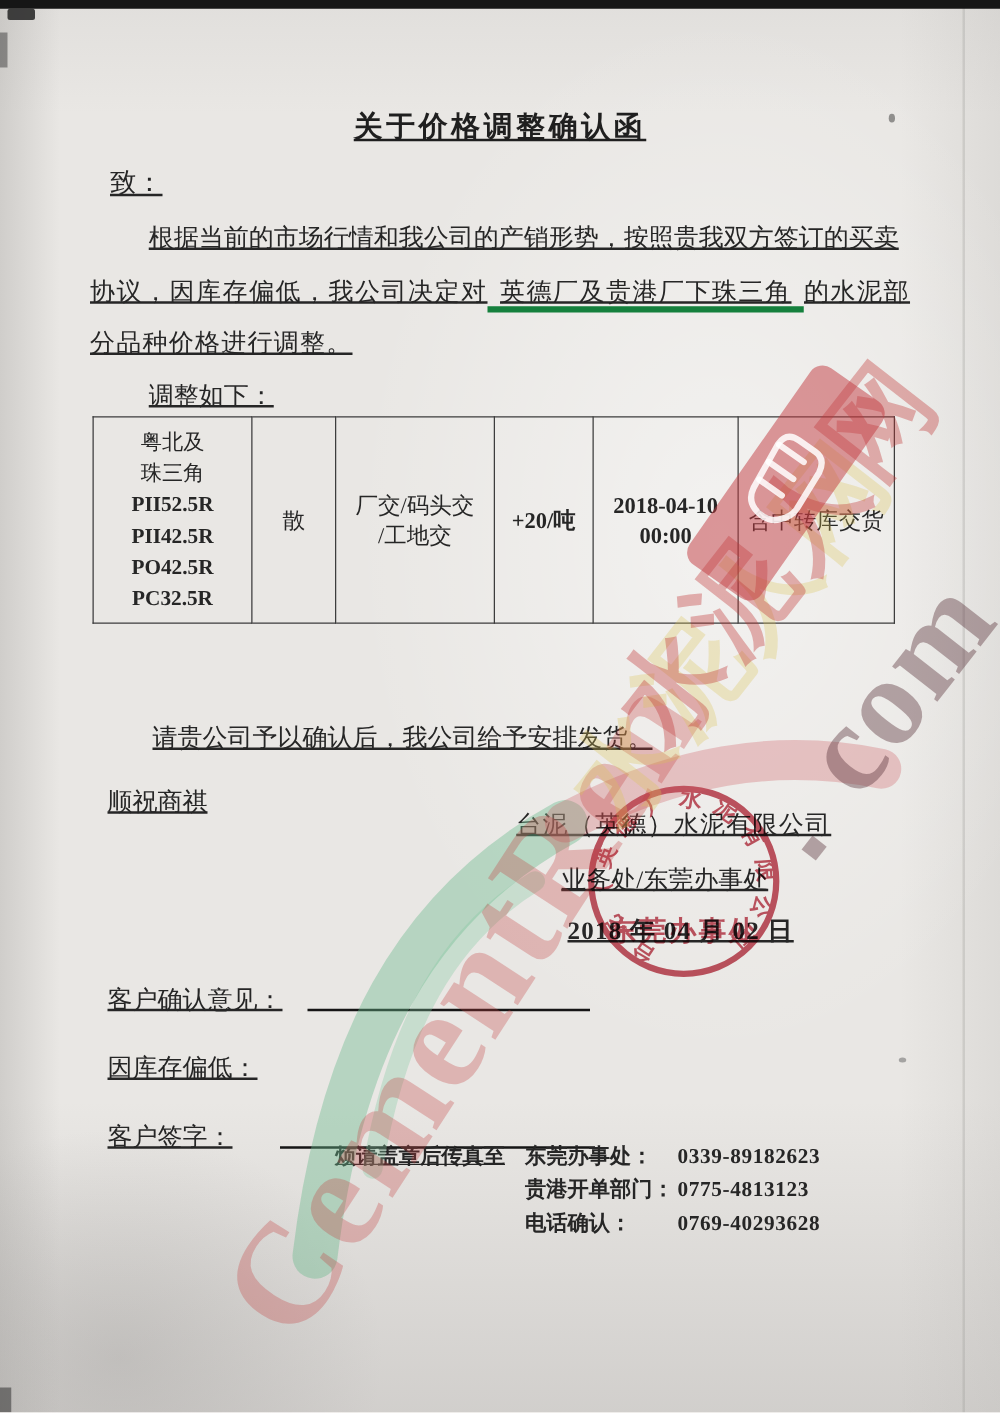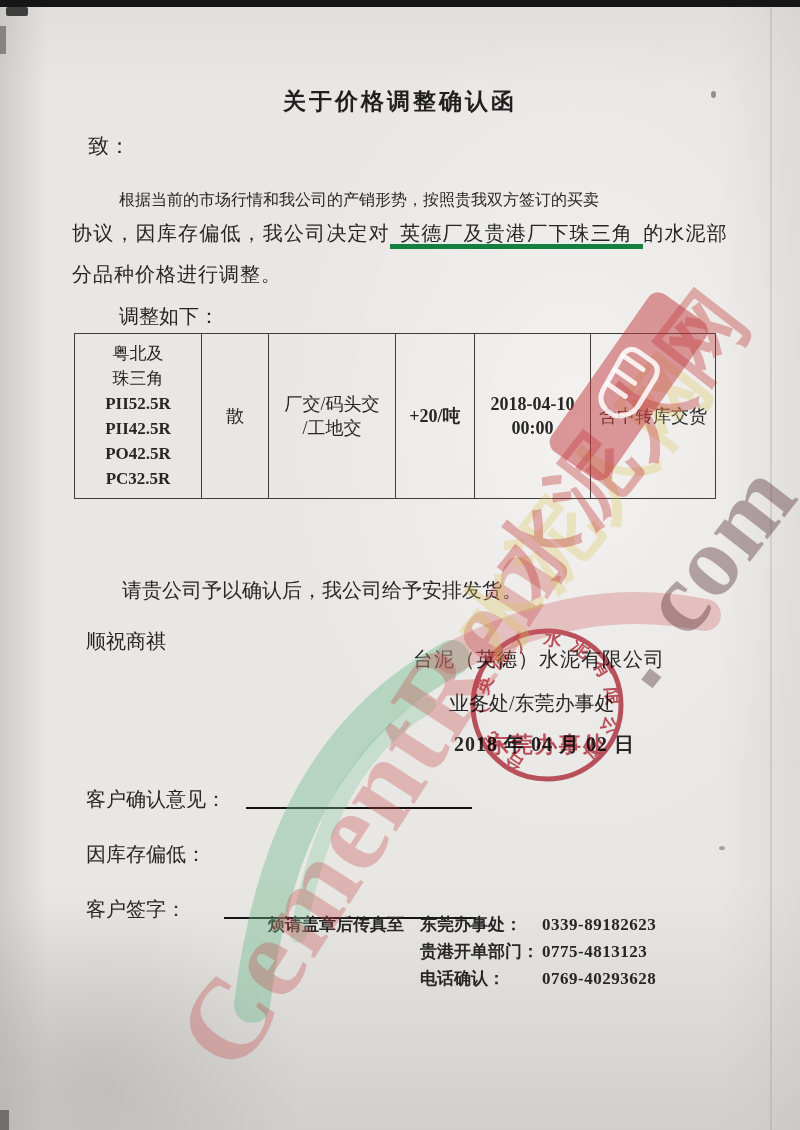--- a/index.html
+++ b/index.html
@@ -19,24 +19,24 @@
   }
   .edge-line{position:absolute;top:0;bottom:0;width:2px;background:rgba(150,150,148,.28);}
   
   .strip-top{position:absolute;left:0;top:0;width:100%;height:7px;background:#161616;}
   .blob-tl{position:absolute;left:6px;top:7px;width:22px;height:9px;background:#232323;border-radius:2px;opacity:.85;}
   .blob-tl2{position:absolute;left:0;top:26px;width:6px;height:28px;background:rgba(45,45,45,.45);}
   .blob-bl{position:absolute;left:0;top:1110px;width:9px;height:20px;background:rgba(35,35,35,.5);}
   .speck1{position:absolute;left:711px;top:91px;width:5px;height:7px;background:rgba(70,70,70,.55);border-radius:50%;}
   .speck2{position:absolute;left:719px;top:846px;width:6px;height:4px;background:rgba(95,95,95,.5);border-radius:50%;}
   
-  .abs{position:absolute;white-space:nowrap;}
+  .abs{position:absolute;white-space:nowrap;text-decoration:underline;}
   .title{left:0;right:0;top:86px;text-align:center;font-size:23px;font-weight:600;letter-spacing:3px;color:#1f1f1f;}
   .salutation{left:88px;top:132px;font-size:21px;}
-  .p1{left:119px;top:177px;font-size:16px;margin-top:13px;}
+  .p1{left:119px;top:177px;font-size:20px;}
   .p2{left:72px;top:220px;font-size:20px;letter-spacing:1.2px;}
   .p3{left:72px;top:261px;font-size:20px;letter-spacing:1px;}
   .u-seg{border-bottom:5px solid #15803d;padding:0 10px;}
   .intro{left:119px;top:303px;font-size:20px;}
   .confirm{left:122px;top:577px;font-size:20px;}
   .closing{left:86px;top:628px;font-size:20px;}
   .company{left:413px;top:646px;font-size:20px;letter-spacing:1px;}
   .dept{left:449px;top:690px;font-size:20px;}
   .date{left:454px;top:731px;font-size:20px;font-weight:bold;letter-spacing:1px;text-align:center;}
   .cust{font-size:20px;}

